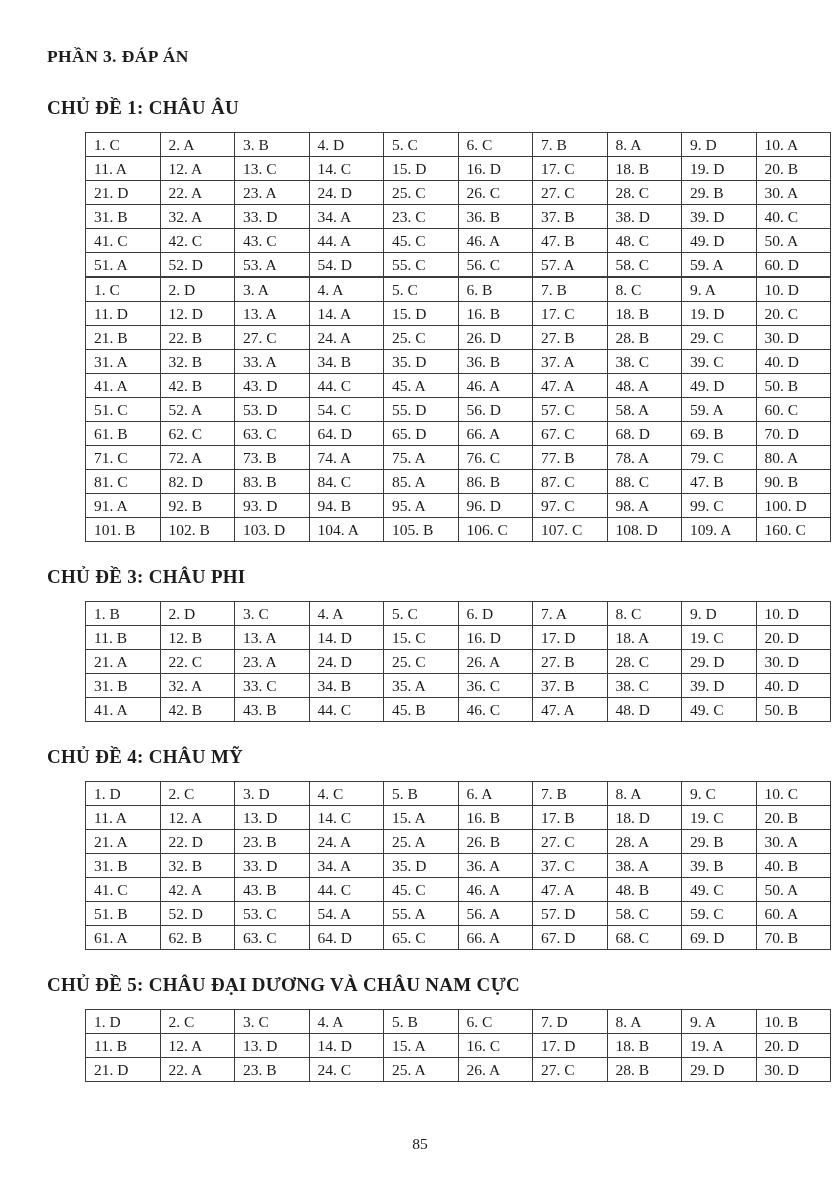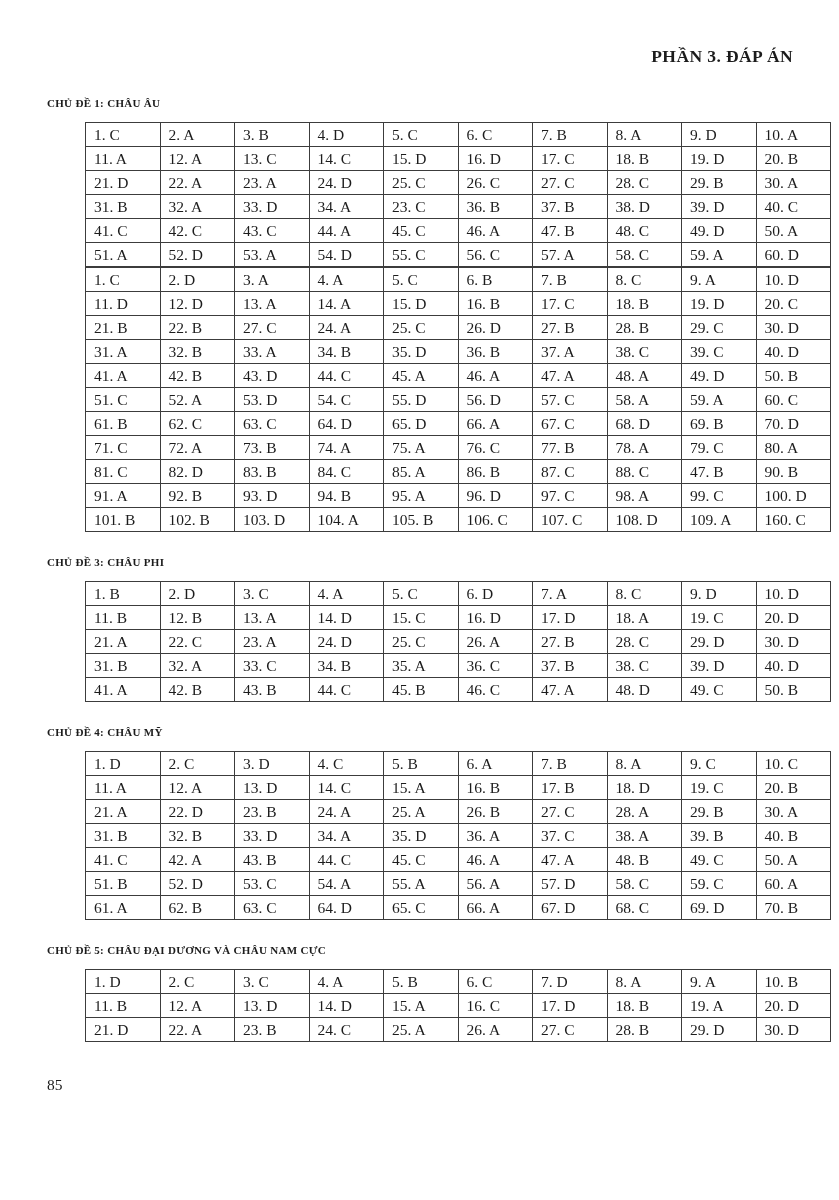--- a/index.html
+++ b/index.html
@@ -15,28 +15,28 @@
   .page {
     width: 839px;
     height: 1200px;
     margin: 0 auto;
     background: #ffffff;
     padding: 46px 46px 0 47px;
     position: relative;
     overflow: hidden;
   }
   .title {
-    text-align: right;
+    text-align: left;
     font-size: 17.5px;
     font-weight: bold;
     margin: 0 0 30px 0;
     letter-spacing: 0.4px;
   }
   .section-heading {
-    font-size: 11px;
+    font-size: 19px;
     font-weight: bold;
     margin: 24px 0 13px 0;
     letter-spacing: 0.3px;
   }
   table.answer-table {
     width: 100%;
     border-collapse: collapse;
     table-layout: fixed;
     margin-left: 38px;
   }
@@ -44,22 +44,23 @@
     border: 1px solid #3c3c3c;
     height: 24px;
     padding: 1px 3px 1px 8px;
     font-size: 15.5px;
     line-height: 1.15;
     white-space: nowrap;
     overflow: hidden;
     vertical-align: middle;
   }
   .page-number {
+    text-align: center;
     font-size: 15.5px;
-    margin-top: 34px;
+    margin-top: 53px;
   }
 </style>
 </head>
 <body>
 
 <div class="page">
   <h1 class="title">PHẦN 3. ĐÁP ÁN</h1>
   <div id="sections">
       <h2 class="section-heading">CHỦ ĐỀ 1: CHÂU ÂU</h2>
       <table class="answer-table">

